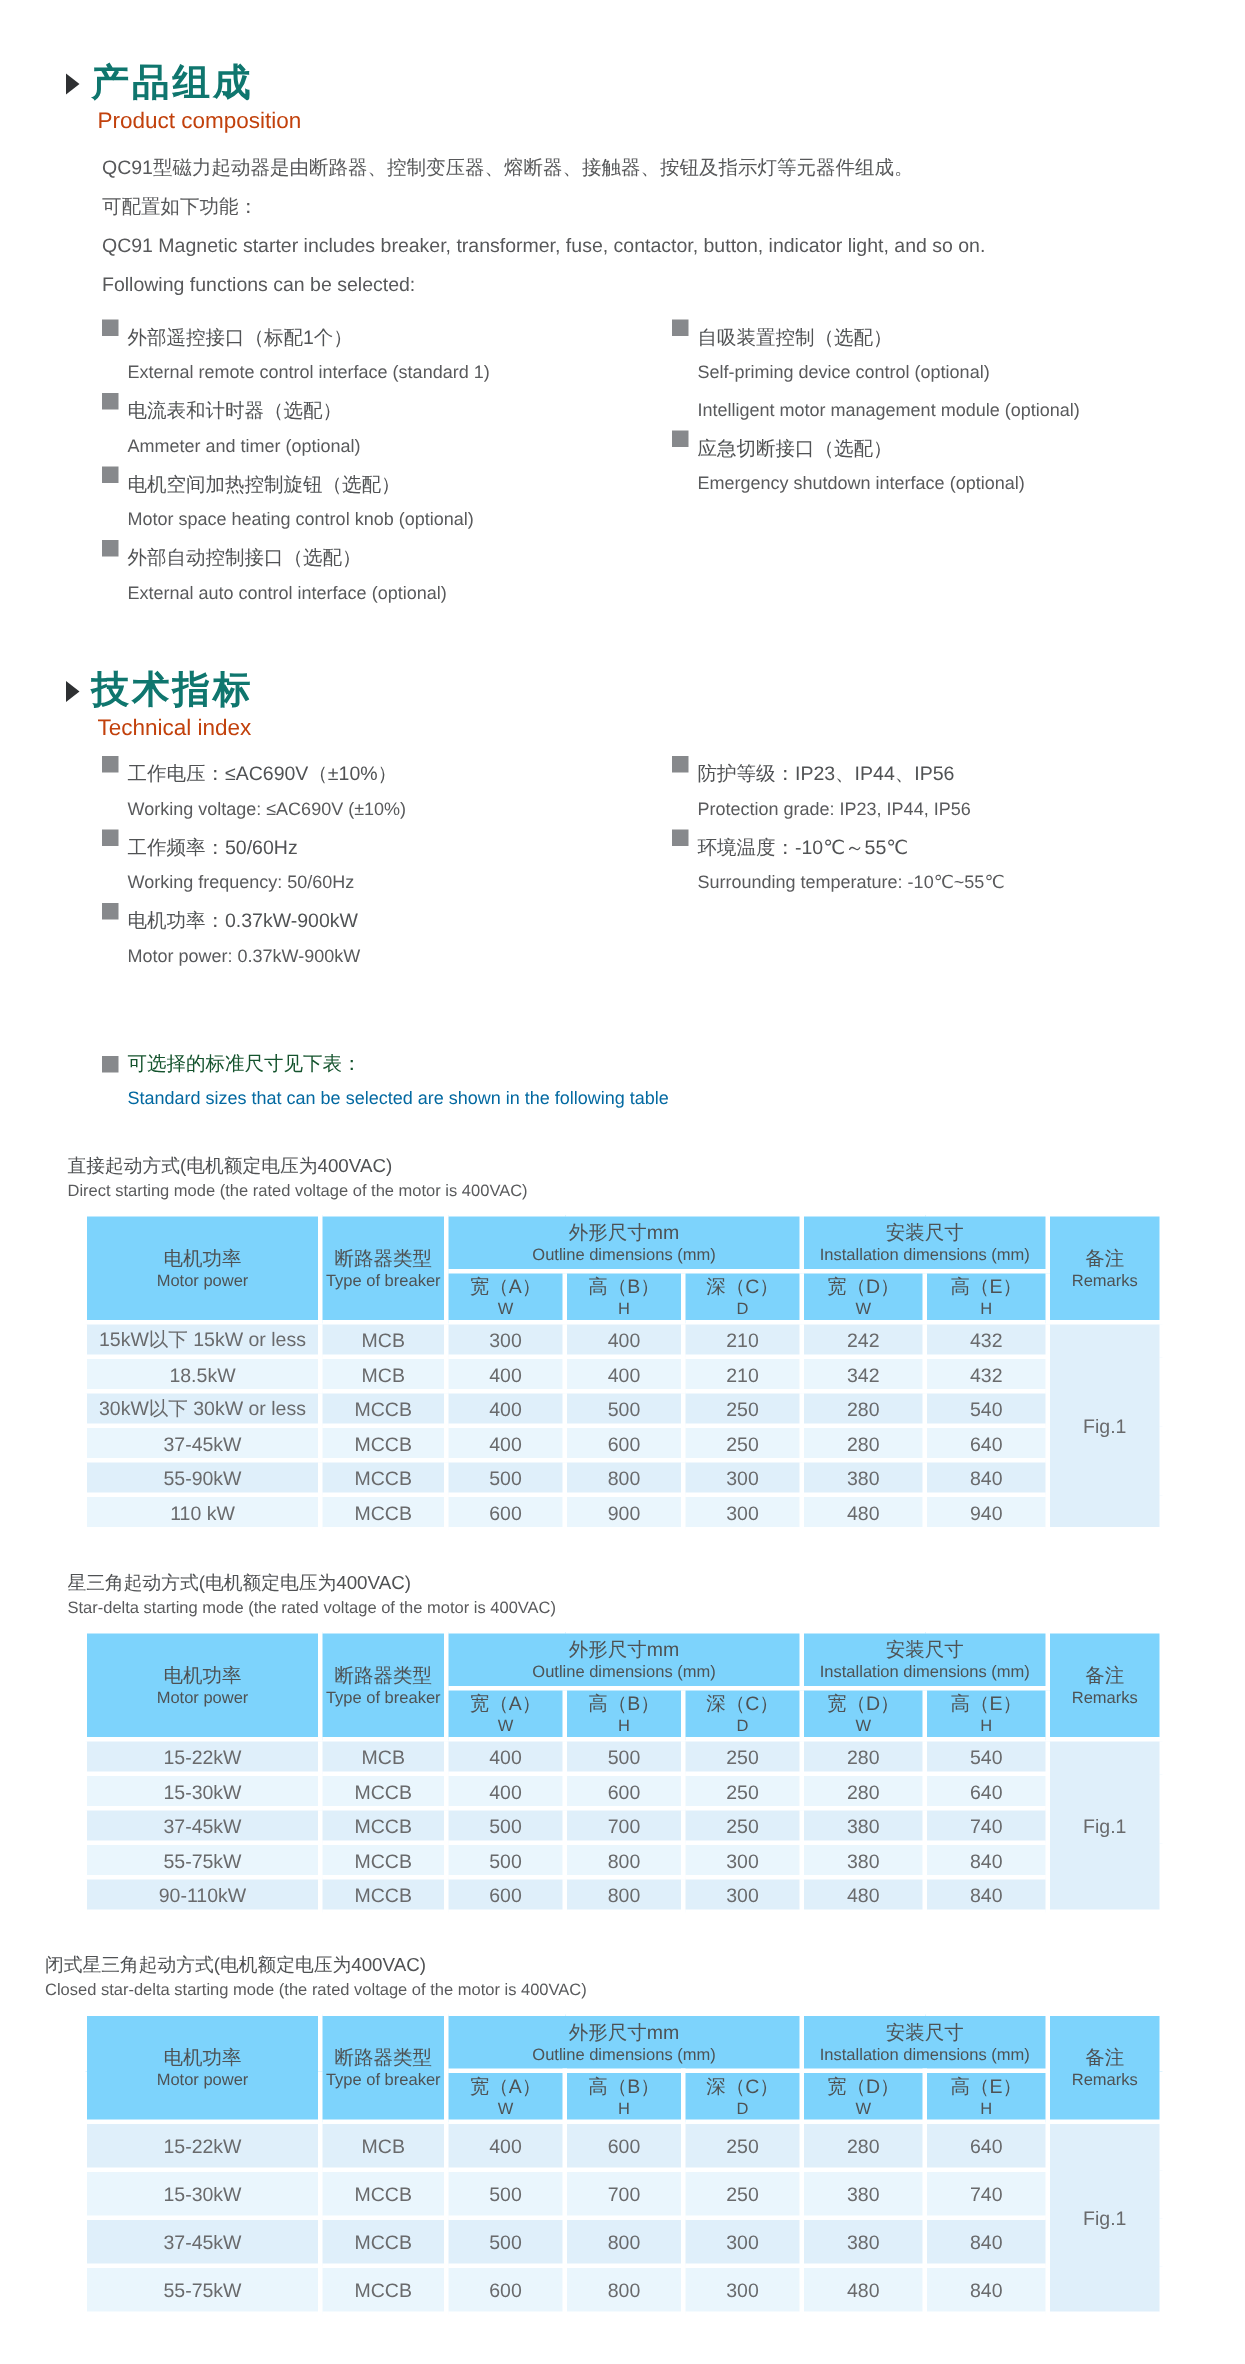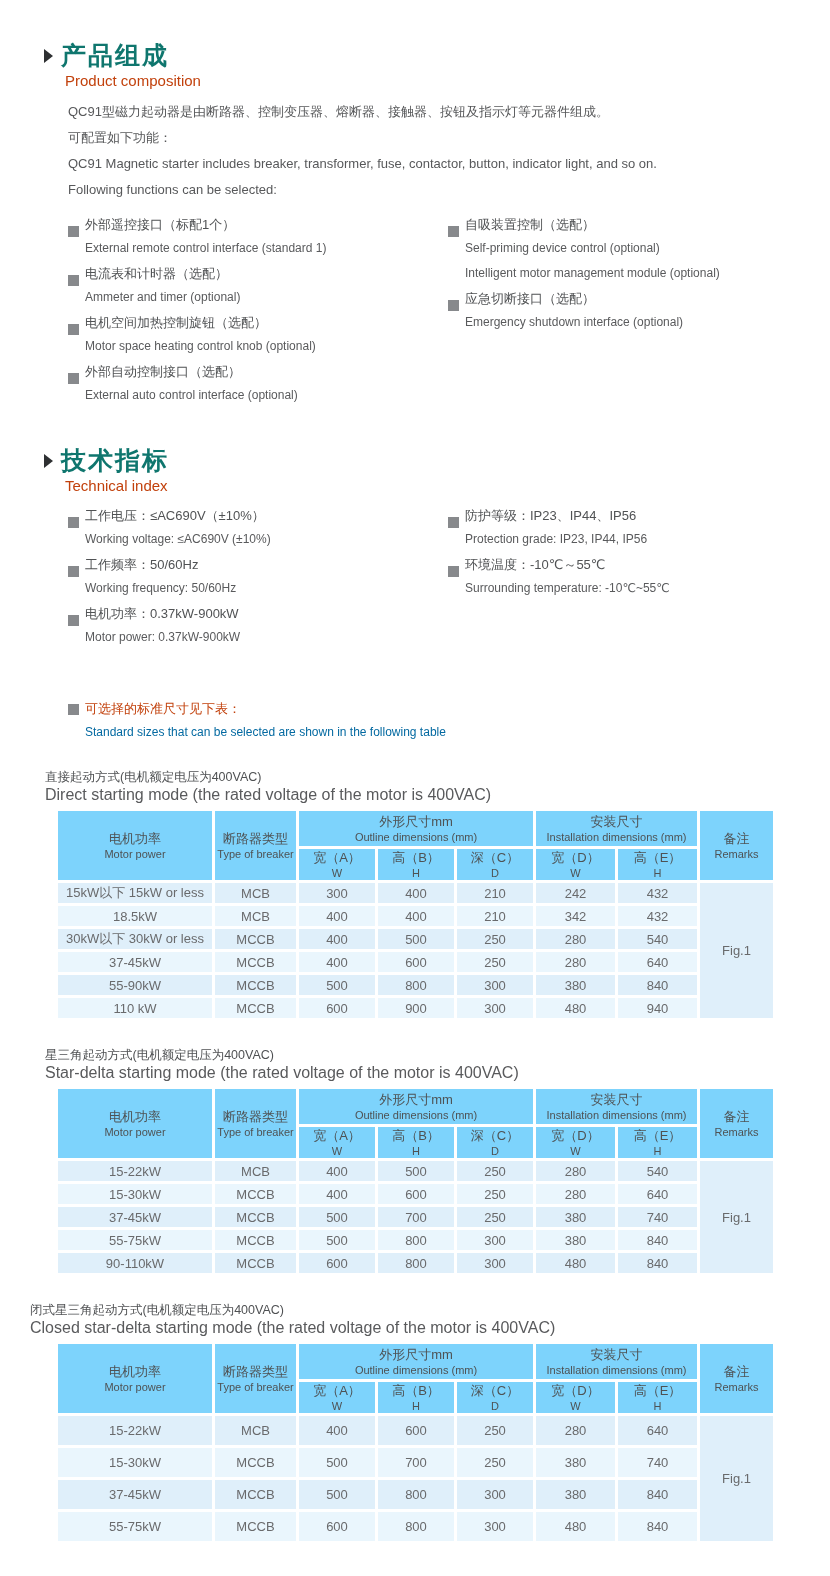--- a/index.html
+++ b/index.html
@@ -26,33 +26,33 @@
 
   
   .intro { margin:10px 0 0 68px; }
   .intro p { font-size:13px; line-height:26px; color:#57585a; }
 
   
   .cols { display:flex; margin-left:68px; margin-top:10px; }
   .col-left { width:380px; flex:none; }
   .col-right { flex:1; }
   .item { margin-bottom:3px; }
-  .item .zh { display:flex; align-items:flex-end; font-size:13px; color:#505254; line-height:24px; }
+  .item .zh { display:flex; align-items:flex-start; font-size:13px; color:#505254; line-height:24px; }
   .item .en { font-size:12px; color:#595a5c; line-height:22px; margin-left:17px; }
   .sq-icon { width:11px; height:11px; background:#87898c; display:inline-block; margin-right:6px; flex:none; }
 
   
   .sizes-note { margin:46px 0 0 68px; }
-  .sizes-note .zh { display:flex; align-items:center; font-size:13px; color:#c2410c; line-height:24px;text-align:center; }
+  .sizes-note .zh { display:flex; align-items:center; font-size:13px; color:#14532d; line-height:24px;text-align:center; }
   .sizes-note .en { font-size:12px; color:#0369a1; line-height:22px; margin-left:17px; }
 
   
   .table-block { margin-top:26px; }
   .tbl-title-zh { margin-left:45px; font-size:12.5px; color:#4f5153; line-height:17px; }
-  .tbl-title-en { margin-left:45px; font-size:16px; color:#595a5c; line-height:17px; }
+  .tbl-title-en { margin-left:45px; font-size:11px; color:#595a5c; line-height:17px; }
   .table-block.cut .tbl-title-zh, .table-block.cut .tbl-title-en { margin-left:30px; }
 
   table { border-collapse:collapse; table-layout:fixed; width:718px; margin:5px 0 0 55px; }
   th, td { border:3px solid #ffffff; padding:0; text-align:center; vertical-align:middle; }
   thead th { background:#7dd3fc; font-weight:normal; color:#4e5254; }
   tr.hrow1 th { height:38px; }
   tr.hrow2 th { height:34px; }
   .h-zh { display:block; font-size:13px; line-height:17px; }
   .h-en { display:block; font-size:11px; line-height:14px; }
   tbody td { font-size:13px; color:#696a6c; height:23px; }

